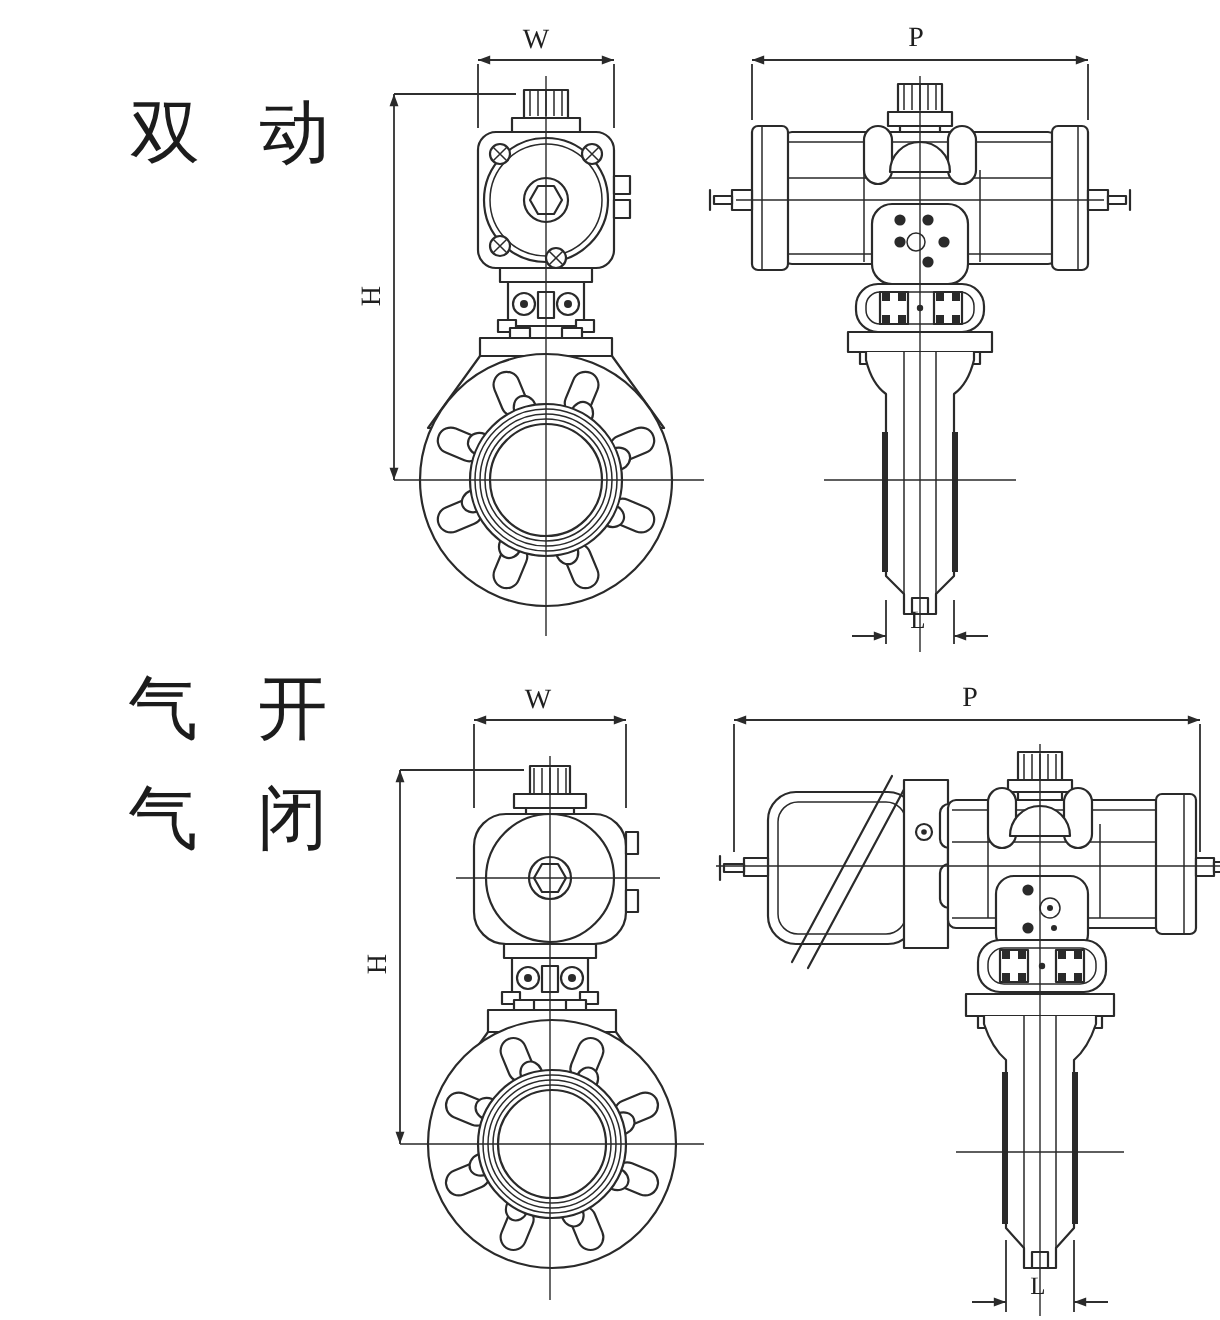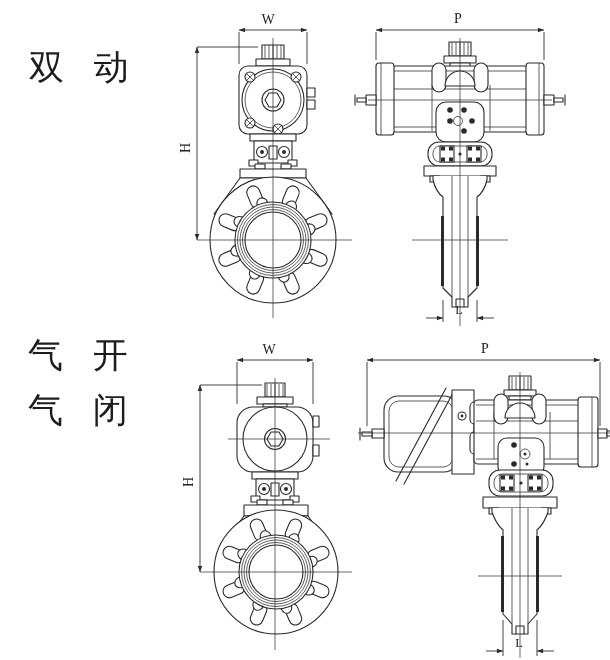--- a/index.html
+++ b/index.html
@@ -1,19 +1,19 @@
 <!DOCTYPE html>
 <html><head>
 <meta charset="utf-8">
 <style>
   html,body{margin:0;padding:0;background:#ffffff;}
   .canvas{position:relative;width:610px;height:660px;background:#ffffff;overflow:hidden;
           font-family:"Liberation Sans",sans-serif;}
   .cjk{position:absolute;color:#1c1c1c;font-size:35px;letter-spacing:10px;white-space:nowrap;
-       font-family:"Liberation Sans",sans-serif;line-height:1;}
+       font-family:"Liberation Sans",sans-serif;line-height:1;margin-left:36px;}
   svg{position:absolute;left:0;top:0;}
   .ln{fill:none;stroke:#2a2a2a;stroke-width:1.1;stroke-linejoin:round;stroke-linecap:round;}
   .wf{fill:#ffffff;stroke:#2a2a2a;stroke-width:1.1;stroke-linejoin:round;}
   .thin{fill:none;stroke:#2a2a2a;stroke-width:0.75;}
   .dk{fill:#2a2a2a;stroke:none;}
   .dim{fill:none;stroke:#2f2f2f;stroke-width:0.9;}
   .cl{fill:none;stroke:#2a2a2a;stroke-width:0.7;}
   .dimtxt{font-family:"Liberation Serif",serif;font-size:14px;fill:#1f1f1f;}
   .dimtxt.sm{font-size:12.5px;}
 </style>

